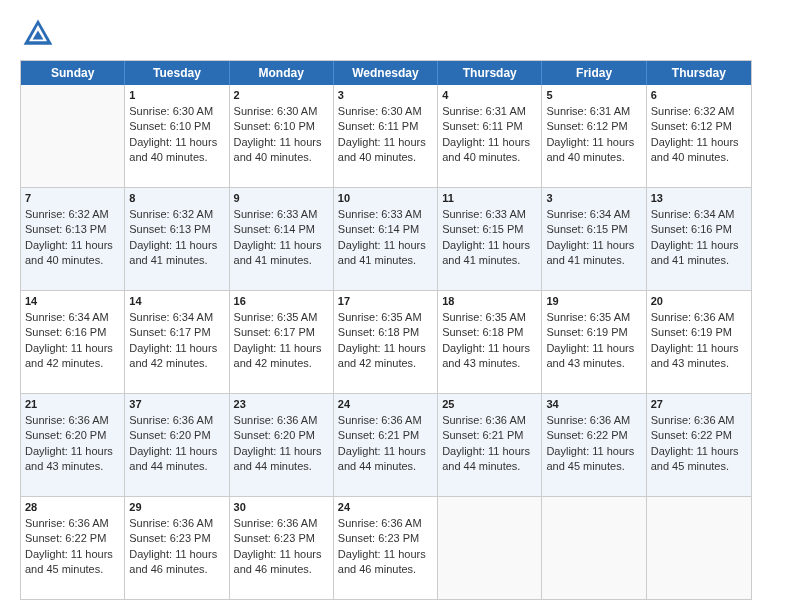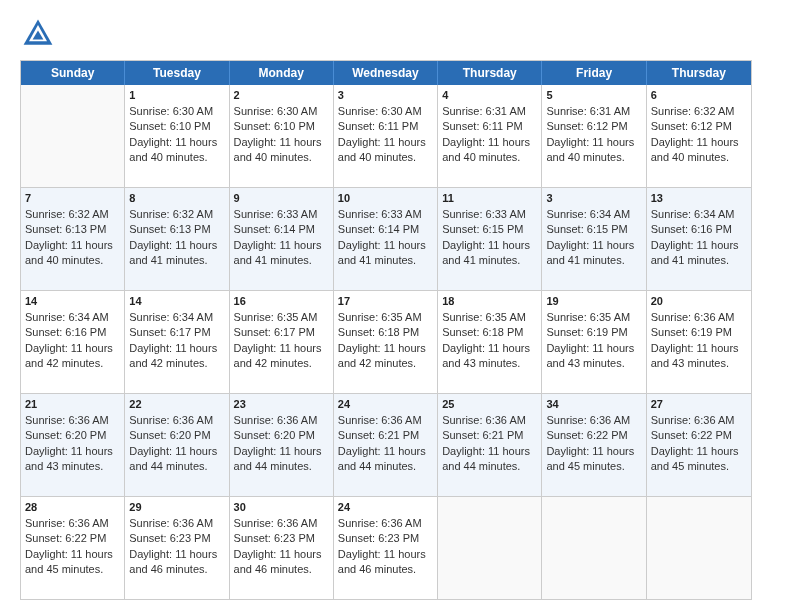--- a/index.html
+++ b/index.html
@@ -231,21 +231,21 @@
             <span class="day-num">20</span>
             <div class="cell-info">Sunrise: 6:36 AM<br>Sunset: 6:19 PM<br>Daylight: 11 hours and 43 minutes.</div>
           </div>
         </div>
         <div class="cal-row alt-row">
           <div class="cal-cell">
             <span class="day-num">21</span>
             <div class="cell-info">Sunrise: 6:36 AM<br>Sunset: 6:20 PM<br>Daylight: 11 hours and 43 minutes.</div>
           </div>
           <div class="cal-cell">
-            <span class="day-num">22</span>
+            <span class="day-num">37</span>
             <div class="cell-info">Sunrise: 6:36 AM<br>Sunset: 6:20 PM<br>Daylight: 11 hours and 44 minutes.</div>
           </div>
           <div class="cal-cell">
             <span class="day-num">23</span>
             <div class="cell-info">Sunrise: 6:36 AM<br>Sunset: 6:20 PM<br>Daylight: 11 hours and 44 minutes.</div>
           </div>
           <div class="cal-cell">
             <span class="day-num">24</span>
             <div class="cell-info">Sunrise: 6:36 AM<br>Sunset: 6:21 PM<br>Daylight: 11 hours and 44 minutes.</div>
           </div>

